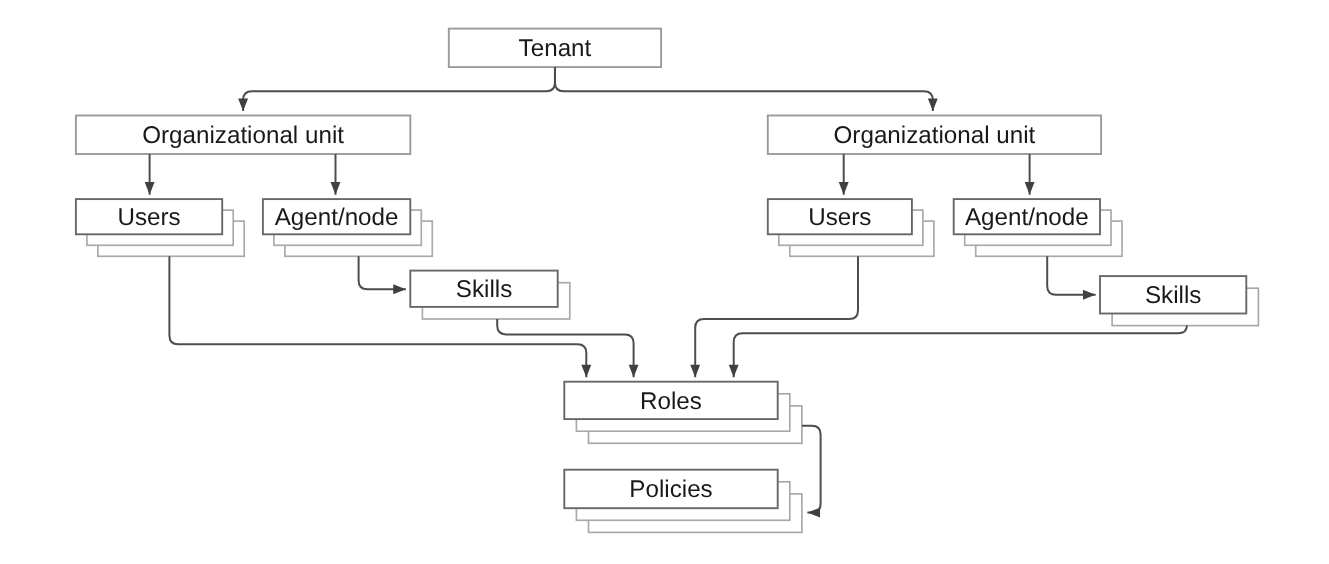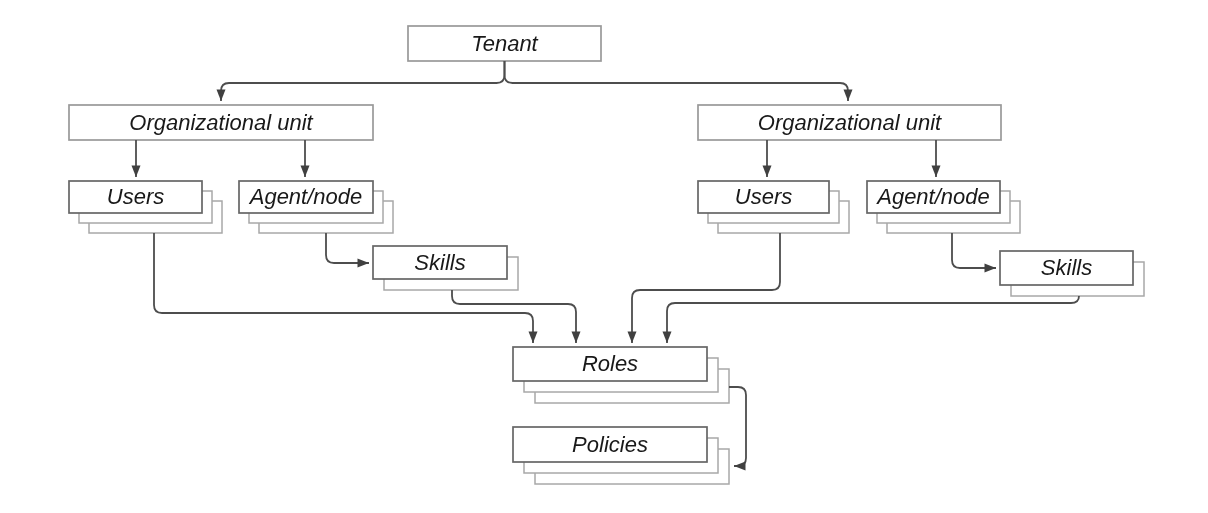--- a/index.html
+++ b/index.html
@@ -1,19 +1,18 @@
 <!DOCTYPE html>
 <html><head>
 <meta charset="utf-8">
 <style>
   html,body{margin:0;padding:0;background:#ffffff;}
   .canvas{
     width:1208px;height:513px;background:#ffffff;position:relative;overflow:hidden;
     font-family:"Liberation Sans", sans-serif;
-    font-style:italic;
   }
   svg{display:block;}
   text.label{
     font-family:"Liberation Sans", sans-serif;
     font-size:22px;
     fill:#191919;
     text-anchor:middle;
   }
   rect.plain{fill:#ffffff;stroke:#999999;stroke-width:1.7;}
   rect.main {fill:#ffffff;stroke:#666666;stroke-width:1.7;}

